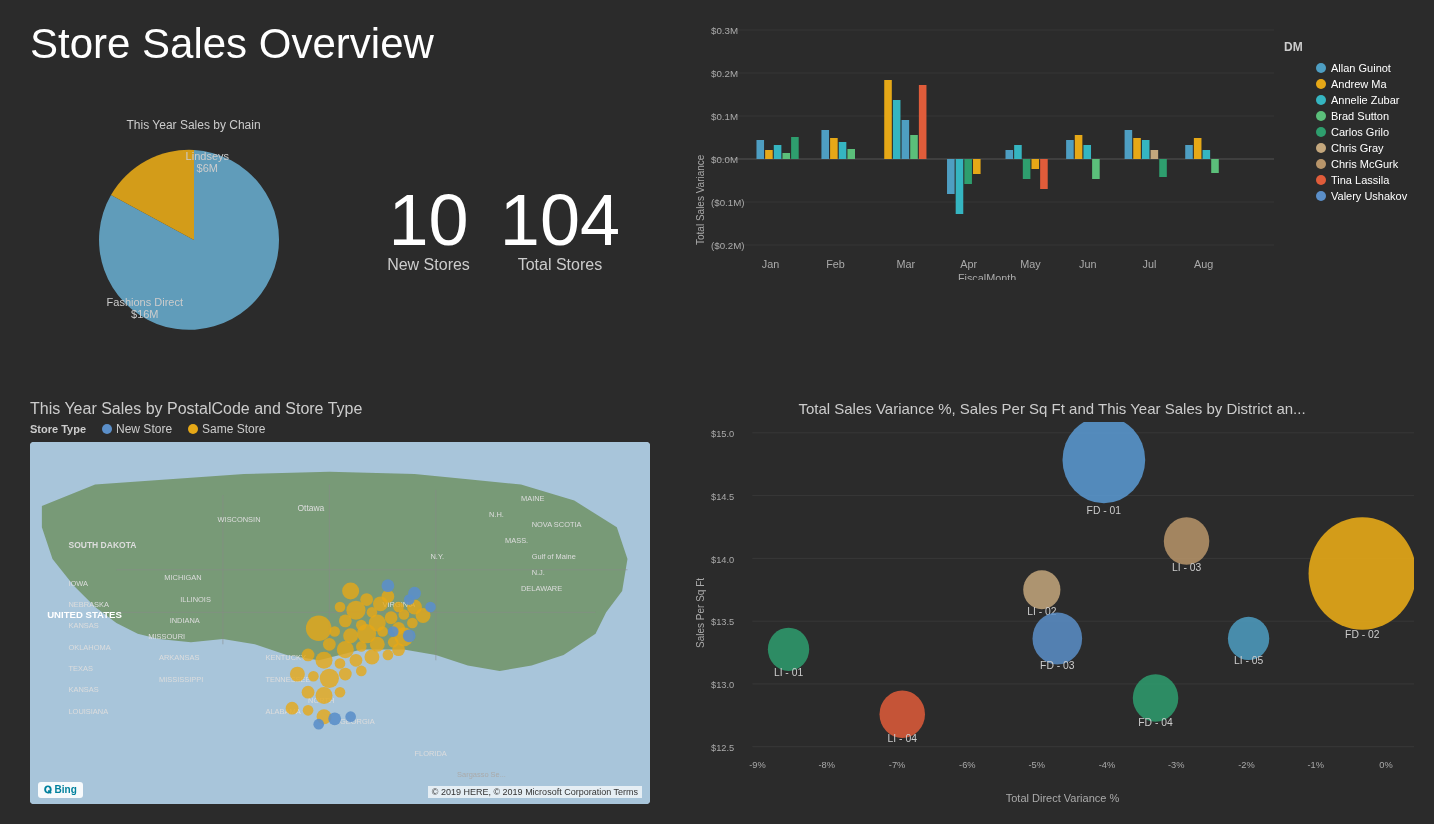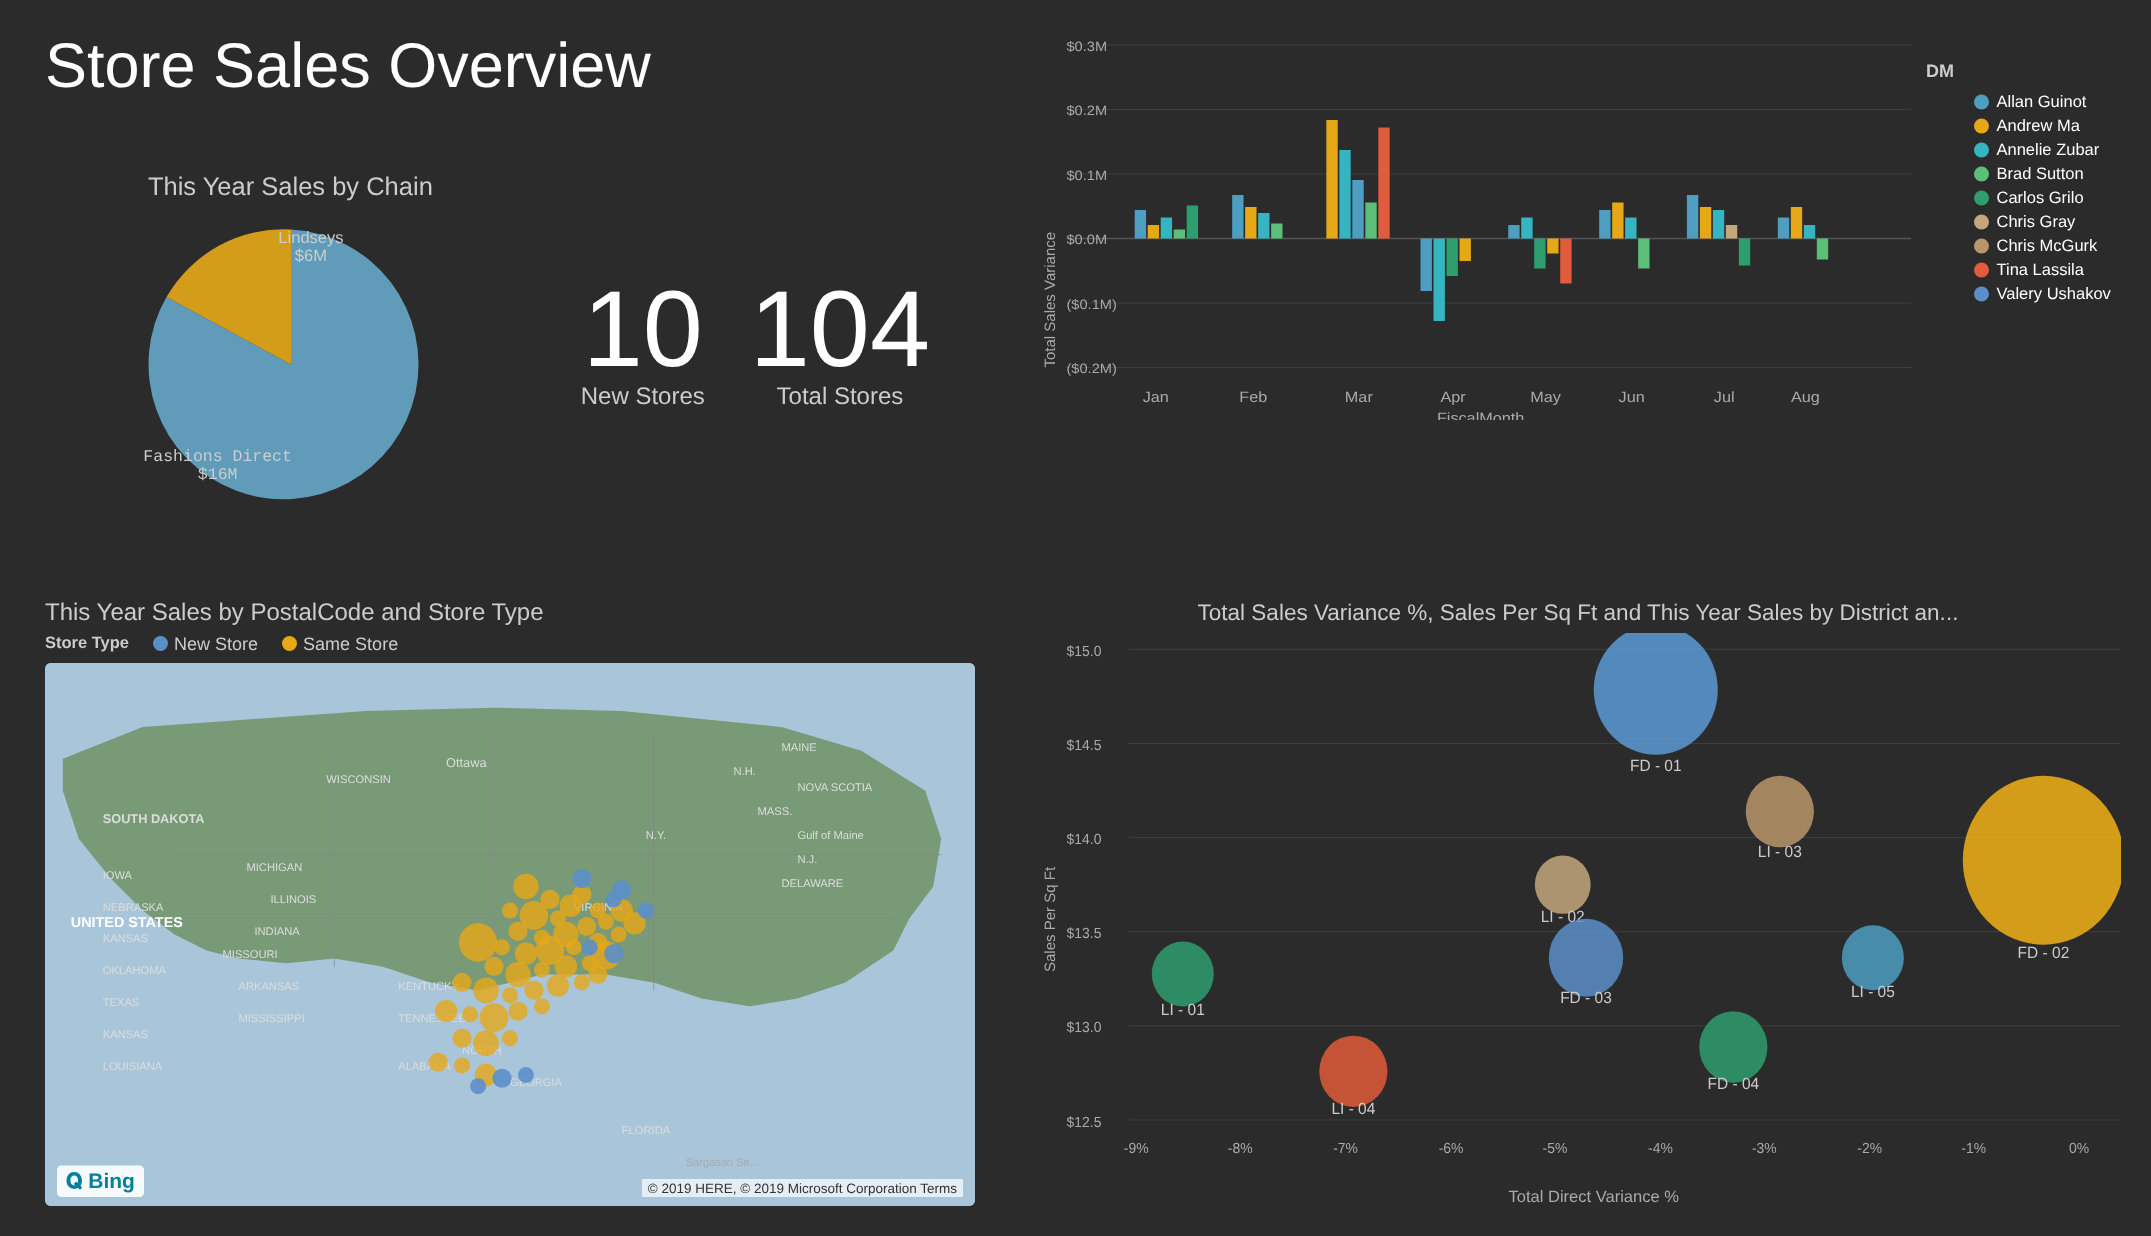--- a/index.html
+++ b/index.html
@@ -40,46 +40,45 @@
       align-items: center;
       flex: 1;
     }
     .pie-section {
       flex: 1;
       display: flex;
       flex-direction: column;
       align-items: center;
     }
     .pie-title {
-      font-size: 17px;
+      font-size: 12px;
       color: #ccc;
       margin-bottom: 8px;
       text-align: center;
     }
     .pie-container {
       position: relative;
       width: 200px;
       height: 200px;
     }
     .pie-label-top {
       position: absolute;
       top: 10px;
       left: 92px;
       font-size: 11px;
       color: #ccc;
       text-align: center;
     }
     .pie-label-bottom {
       position: absolute;
       bottom: 20px;
-      left: 2px;
+      left: 13px;
       font-size: 11px;
       color: #ccc;
       text-align: center;
-      font-family: Liberation Mono, monospace;
     }
     .stats-section {
       display: flex;
       flex-direction: row;
       justify-content: center;
       align-items: center;
       padding: 20px 30px;
       gap: 30px;
     }
     .stat-block {
@@ -506,21 +505,21 @@
         <circle cx="375" cy="148" r="5" fill="#5b8fc9" opacity="0.9"></circle>
         <circle cx="395" cy="155" r="5" fill="#5b8fc9" opacity="0.9"></circle>
         <circle cx="380" cy="142" r="6" fill="#5b8fc9" opacity="0.9"></circle>
         <circle cx="360" cy="178" r="5" fill="#5b8fc9" opacity="0.9"></circle>
         <circle cx="375" cy="182" r="6" fill="#5b8fc9" opacity="0.9"></circle>
         <circle cx="290" cy="265" r="5" fill="#5b8fc9" opacity="0.9"></circle>
         <circle cx="305" cy="260" r="6" fill="#5b8fc9" opacity="0.9"></circle>
         <circle cx="320" cy="258" r="5" fill="#5b8fc9" opacity="0.9"></circle>
       </svg>
       
-      <div style="position:absolute;bottom:6px;left:8px;background:rgba(255,255,255,0.9);padding:2px 6px;border-radius:3px;font-size:14px;font-weight:bold;color:#00809d;">𝐐 Bing</div>
+      <div style="position:absolute;bottom:6px;left:8px;background:rgba(255,255,255,0.9);padding:2px 6px;border-radius:3px;font-size:10px;font-weight:bold;color:#00809d;">𝐐 Bing</div>
       
       <div style="position:absolute;bottom:6px;right:8px;font-size:9px;color:#333;background:rgba(255,255,255,0.7);padding:1px 4px;">© 2019 HERE, © 2019 Microsoft Corporation  Terms</div>
     </div>
   </div>
 
   <div class="bottom-right">
     <div class="scatter-title">Total Sales Variance %, Sales Per Sq Ft and This Year Sales by District an...</div>
     <div class="scatter-area">
       <div class="scatter-y-label">Sales Per Sq Ft</div>
       <div style="flex:1;display:flex;flex-direction:column;">

